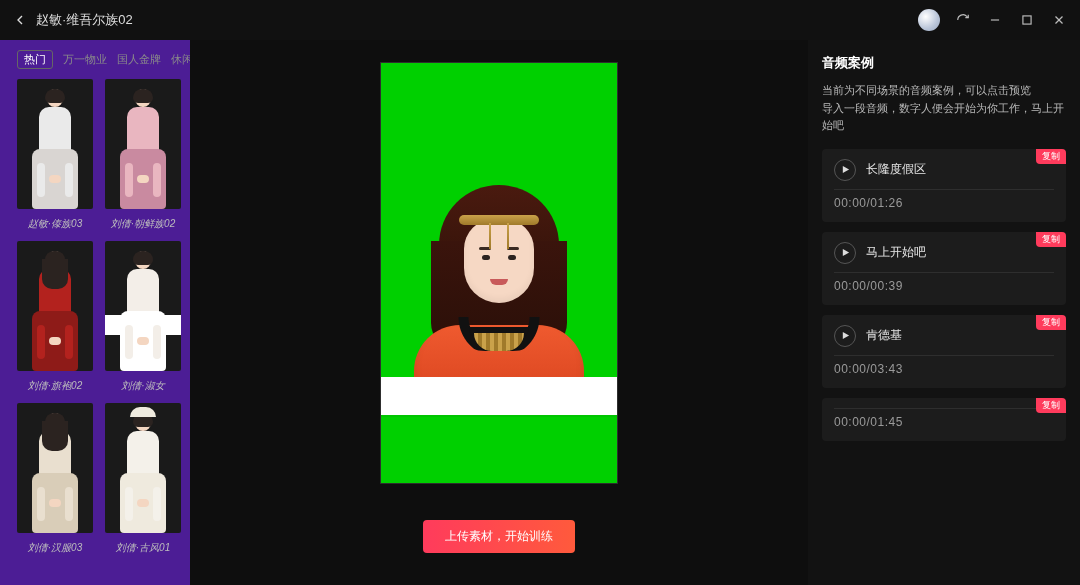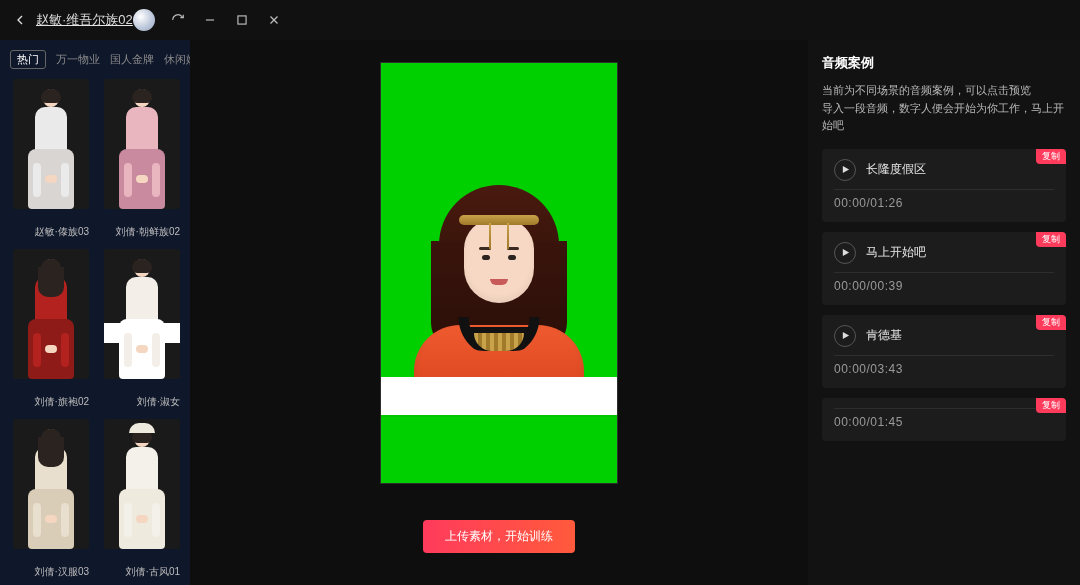--- a/index.html
+++ b/index.html
@@ -6,39 +6,39 @@
   body {
     width: 1080px; height: 585px;
     background: #0a0a0a;
     font-family: "Microsoft YaHei", Arial, sans-serif;
     color: #e6e6e6;
     overflow: hidden;
     font-size: 12px;
   }
   
   .titlebar {
-    height: 40px; display: flex; align-items: center; justify-content: flex-start;
-    padding: 0 12px; background:#111;text-decoration:underline;
+    height: 40px; display: flex; align-items: center; justify-content: space-between;
+    padding: 0 12px; background:#111;
   }
   .titlebar-left { display:flex; align-items:center; gap:8px; }
   .chev-back { width:16px; height:16px; display:inline-flex; align-items:center; justify-content:center; color:#ddd; cursor:pointer;}
   .title-text { font-size:13px; color:#ddd; }
   .titlebar-right { display:flex; align-items:center; gap:14px; }
   .avatar { width:22px; height:22px; border-radius:50%; background:radial-gradient(circle at 35% 35%, #fff, #b8c4d8 60%, #9aa8bf); }
   .win-btn { width:18px; height:18px; display:flex; align-items:center; justify-content:center; color:#bcbcbc; cursor:pointer;}
   .win-btn svg { width:14px; height:14px; }
 
   
   .main { display:flex; height:calc(585px - 40px); }
-  .left-panel { width:190px; background:#0f172a; padding:10px 10px 0 10px; overflow:hidden; }
+  .left-panel { width:190px; background:#4c1d95; padding:10px 10px 0 17px; overflow:hidden; }
   .tabs { display:flex; gap:10px; align-items:center; font-size:11px; color:#8a8a8a; margin-bottom:10px; white-space:nowrap;}
   .tab { cursor:pointer; }
   .tab.active { color:#fff; border:1px solid #666; border-radius:3px; padding:1px 6px; }
   .grid { display:grid; grid-template-columns: 1fr 1fr; gap:10px 12px; }
-  .card { display:flex; flex-direction:column; align-items:flex-end; gap:16px; cursor:pointer; }
+  .card { display:flex; flex-direction:column; align-items:center; gap:8px; cursor:pointer;font-style:italic; }
   .thumb { width:76px; height:130px; background:#1a1a1a; border-radius:2px; position:relative; overflow:hidden; display:flex; align-items:flex-end; justify-content:center;}
   .caption { font-size:10px; color:#bdbdbd; text-align:center; white-space:nowrap;}
   
   .person { position:absolute; bottom:0; left:50%; transform:translateX(-50%); }
   .p-head { width:16px; height:18px; border-radius:50% 50% 48% 48%; background:#f4d6c1; margin:0 auto; }
   .p-hair { position:absolute; top:0; left:50%; transform:translateX(-50%); width:20px; height:14px; border-radius:10px 10px 6px 6px; background:#2b2320; }
   .p-hair.long::after{content:"";position:absolute;top:8px;left:-3px;width:26px;height:30px;background:#2b2320;border-radius:0 0 10px 10px;}
   .p-body { width:32px; height:70px; margin:0 auto; border-radius:10px 10px 6px 6px; }
   .p-arms { position:absolute; bottom:28px; left:50%; transform:translateX(-50%); width:36px; height:18px; display:flex; justify-content:space-between;}
   .p-arm { width:8px; height:34px; border-radius:6px; }

